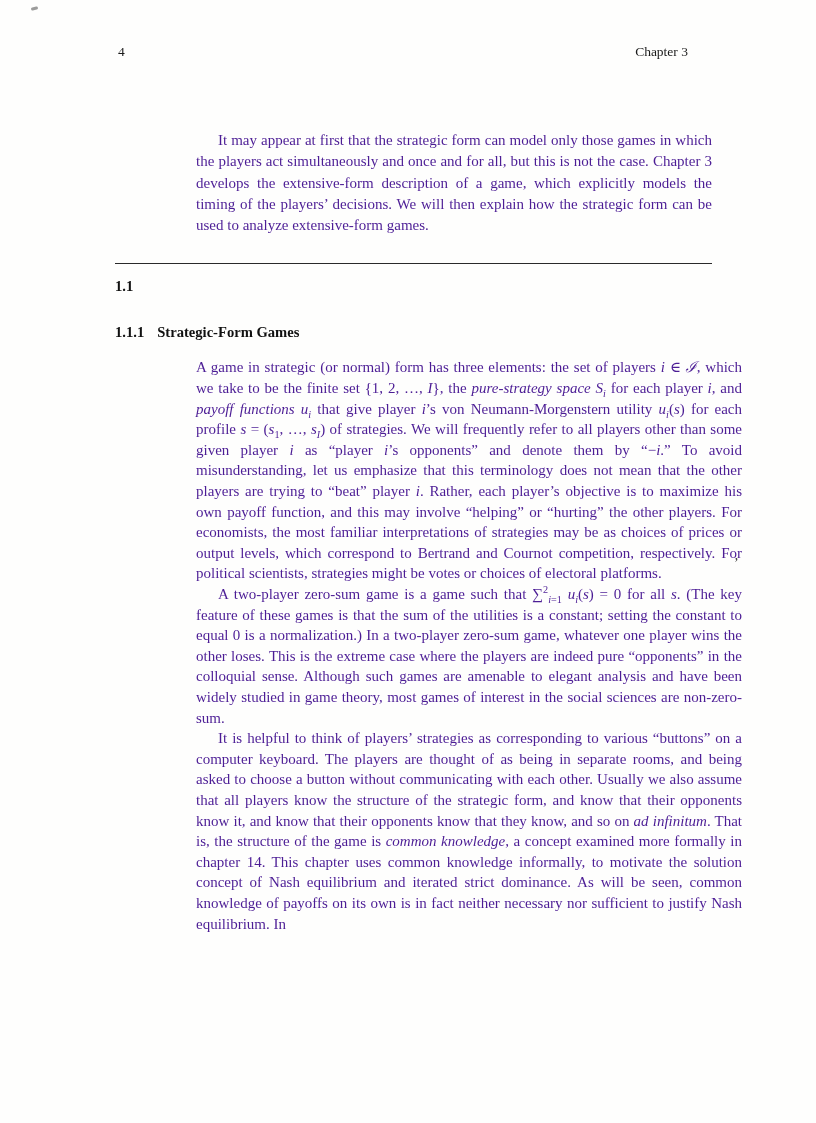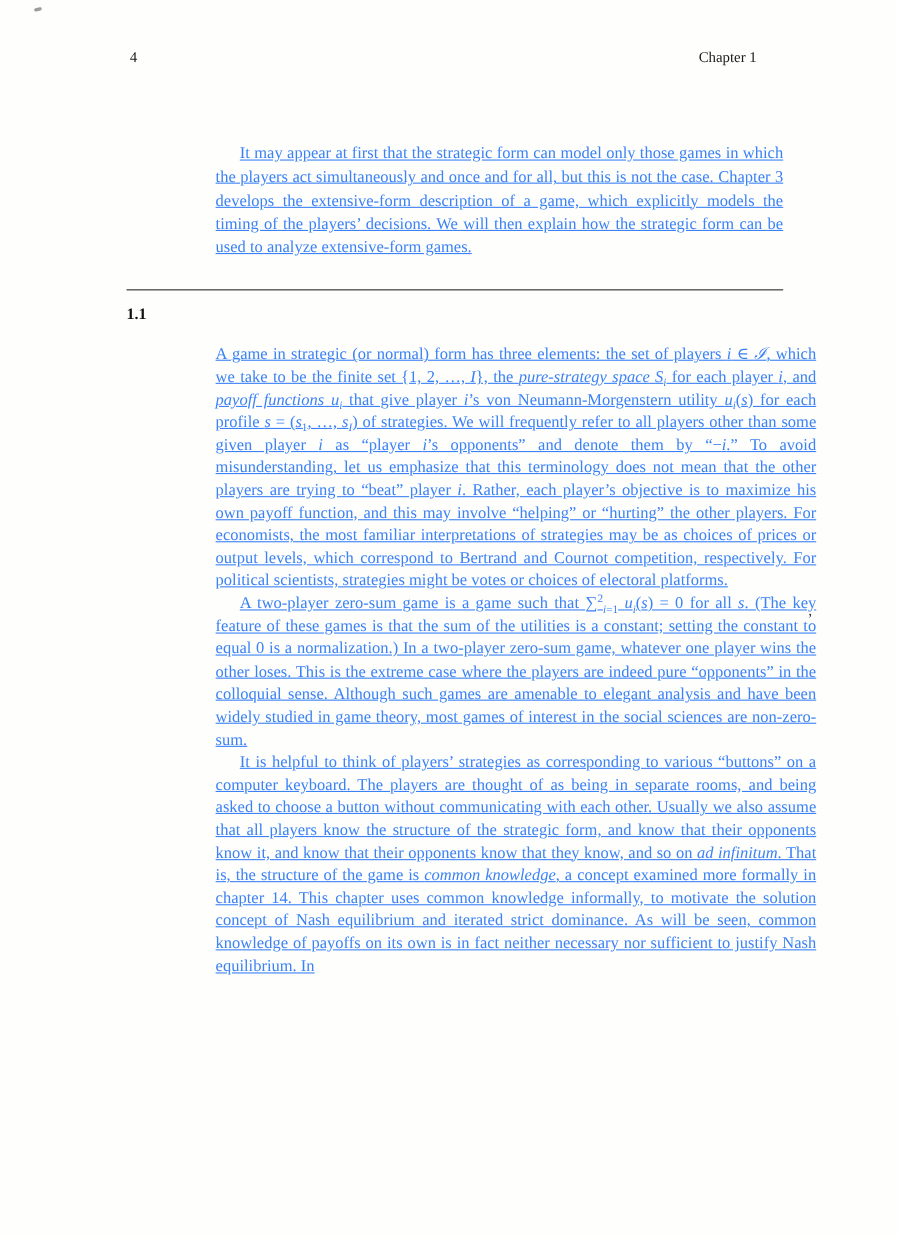--- a/index.html
+++ b/index.html
@@ -24,22 +24,21 @@
     font-size: 13.5px;
     color: #1a1a1a;
   }
   .intro-block {
     margin: 130px 104px 0 196px;
   }
   p.para {
     font-size: 15px;
     line-height: 21.3px;
     text-align: justify;
-    color: #3b82f6;
-    text-decoration: underline;
+    color: #4c1d95;
   }
   p.indent { text-indent: 22px; }
   .section-rule {
     border: none;
     border-top: 1.6px solid #2a2a2a;
     margin: 27px 104px 0 115px;
   }
   .section-heading {
     display: flex;
     gap: 15px;
@@ -86,33 +85,37 @@
 </style>
 </head>
 <body>
 
 <div class="page">
 
   <span class="scan-speck"></span>
 
   <header class="running-header">
     <span>4</span>
-    <span>Chapter 1</span>
+    <span>Chapter 3</span>
   </header>
 
   <div class="intro-block">
     <p class="para indent">It may appear at first that the strategic form can model only those games in which the players act simultaneously and once and for all, but this is not the case. Chapter 3 develops the extensive-form description of a game, which explicitly models the timing of the players’ decisions. We will then explain how the strategic form can be used to analyze extensive-form games.</p>
   </div>
 
   <hr class="section-rule">
 
   <div class="section-heading">
     <span>1.1</span>
   </div>
 
+  <div class="subsection-heading">
+    <span>1.1.1</span>
+    <span>Strategic-Form Games</span>
+  </div>
 
   <div class="body-block">
     <p class="para">A game in strategic (or normal) form has three elements: the set of players <i>i</i> ∈ <i>ℐ</i>, which we take to be the finite set {1, 2, …, <i>I</i>}, the <i>pure-strategy space</i> <i>S<sub>i</sub></i> for each player <i>i</i>, and <i>payoff functions</i> <i>u<sub>i</sub></i> that give player <i>i</i>’s von Neumann-Morgenstern utility <i>u<sub>i</sub></i>(<i>s</i>) for each profile <i>s</i> = (<i>s</i><sub>1</sub>, …, <i>s<sub>I</sub></i>) of strategies. We will frequently refer to all players other than some given player <i>i</i> as “player <i>i</i>’s opponents” and denote them by “−<i>i</i>.” To avoid misunderstanding, let us emphasize that this terminology does not mean that the other players are trying to “beat” player <i>i</i>. Rather, each player’s objective is to maximize his own payoff function, and this may involve “helping” or “hurting” the other players. For economists, the most familiar interpretations of strategies may be as choices of prices or output levels, which correspond to Bertrand and Cournot competition, respectively. For political scientists, strategies might be votes or choices of electoral platforms.</p>
     <p class="para indent">A two-player zero-sum game is a game such that <span class="sum-symbol">∑</span><sup>2</sup><sub><i>i</i>=1</sub> <i>u<sub>i</sub></i>(<i>s</i>) = 0 for all <i>s</i>. (The key feature of these games is that the sum of the utilities is a constant; setting the constant to equal 0 is a normalization.) In a two-player zero-sum game, whatever one player wins the other loses. This is the extreme case where the players are indeed pure “opponents” in the colloquial sense. Although such games are amenable to elegant analysis and have been widely studied in game theory, most games of interest in the social sciences are non-zero-sum.</p>
     <p class="para indent">It is helpful to think of players’ strategies as corresponding to various “buttons” on a computer keyboard. The players are thought of as being in separate rooms, and being asked to choose a button without communicating with each other. Usually we also assume that all players know the structure of the strategic form, and know that their opponents know it, and know that their opponents know that they know, and so on <i>ad infinitum</i>. That is, the structure of the game is <i>common knowledge</i>, a concept examined more formally in chapter 14. This chapter uses common knowledge informally, to motivate the solution concept of Nash equilibrium and iterated strict dominance. As will be seen, common knowledge of payoffs on its own is in fact neither necessary nor sufficient to justify Nash equilibrium. In</p>
   </div>
 
   <span class="stray-mark">’</span>
 
 </div>

